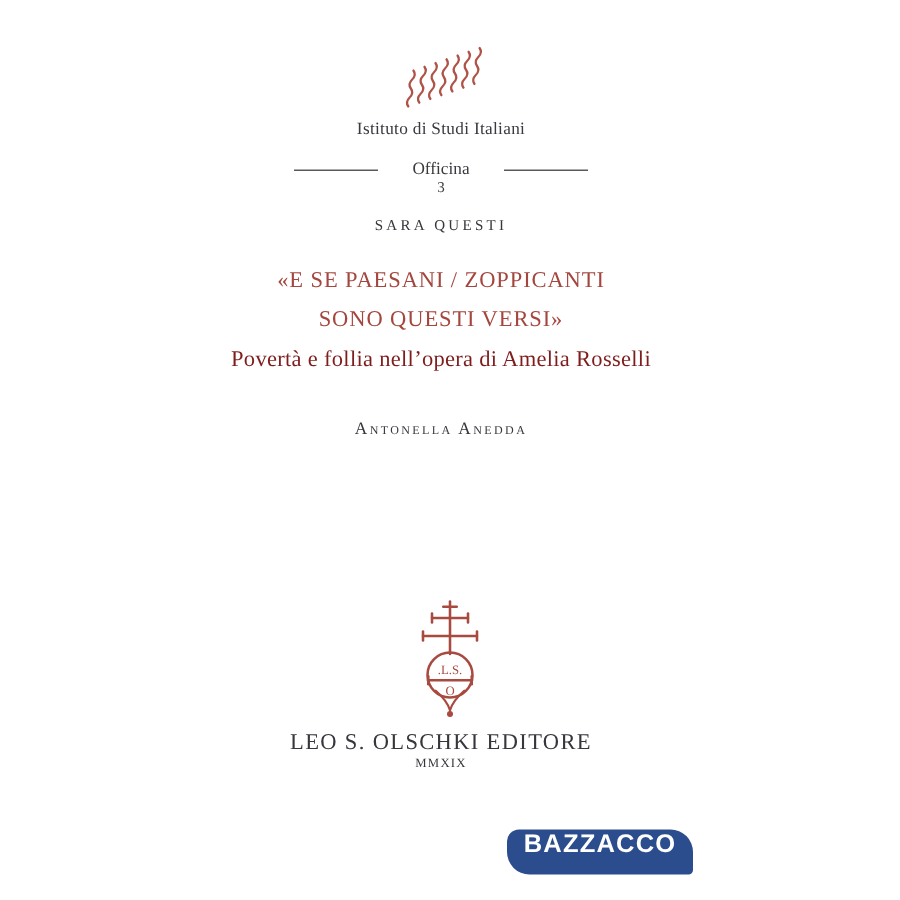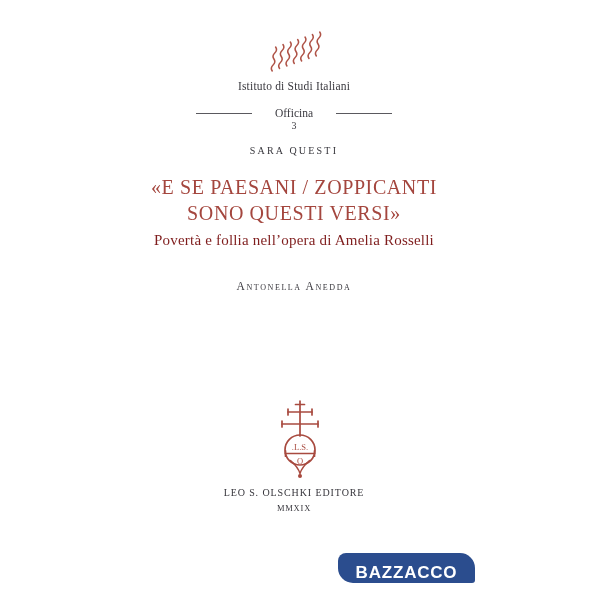--- a/index.html
+++ b/index.html
@@ -12,33 +12,33 @@
   .abs{position:absolute;left:0;right:12px;text-align:center;}
   
   .wave-logo{position:absolute;left:50%;top:26px;transform:translateX(-50%);}
   .institute{top:80px;font-size:11.5px;line-height:13.5px;color:#3a393f;letter-spacing:.2px;}
   .series-row{top:107px;display:flex;justify-content:center;align-items:center;gap:23px;}
   .series-rule{width:56px;height:1px;background:#5a595e;}
   .series-name{font-size:11.5px;color:#3a393f;}
   .series-number{top:120px;font-size:10px;color:#3a393f;}
   
   .author{top:145px;font-size:10px;letter-spacing:2.2px;color:#37363c;}
-  .title{top:174px;font-size:20px;line-height:26px;color:#a4463e;letter-spacing:.6px;font-weight:400;margin:0;}
+  .title{top:174px;font-size:15px;line-height:26px;color:#a4463e;letter-spacing:.6px;font-weight:400;margin:0;}
   .subtitle{top:232px;font-size:15px;color:#7f1d1d;letter-spacing:.2px;}
   .intro-label{top:264px;font-size:11.5px;font-style:italic;color:#3a393f;}
   .intro-author{top:280px;font-size:11.5px;font-variant:small-caps;letter-spacing:1.6px;color:#37363c;}
   
   .emblem{position:absolute;left:50%;top:398px;transform:translateX(-50%);}
-  .publisher-name{top:487px;font-size:10px;letter-spacing:.9px;color:#37363c;text-align:center;}
+  .publisher-name{top:487px;font-size:15px;letter-spacing:.9px;color:#37363c;text-align:center;}
   .publisher-year{top:503px;font-size:8.5px;letter-spacing:.8px;color:#37363c;}
   
   .badge{
-    position:absolute;left:338px;top:553px;width:137px;height:30px;
+    position:absolute;left:338px;top:553px;width:124px;height:30px;
     background:#2b4d8e;border-radius:8px 15px 3px 15px;
-    display:flex;align-items:flex-end;justify-content:center;
+    display:flex;align-items:flex-start;justify-content:center;
   }
   .badge span{
     font-family:"Liberation Sans","DejaVu Sans",sans-serif;
     font-weight:bold;font-size:17px;letter-spacing:.8px;color:#ffffff;
   }
   svg text{font-family:"Liberation Serif","DejaVu Serif",serif;}
 </style>
 </head>
 <body>
 

